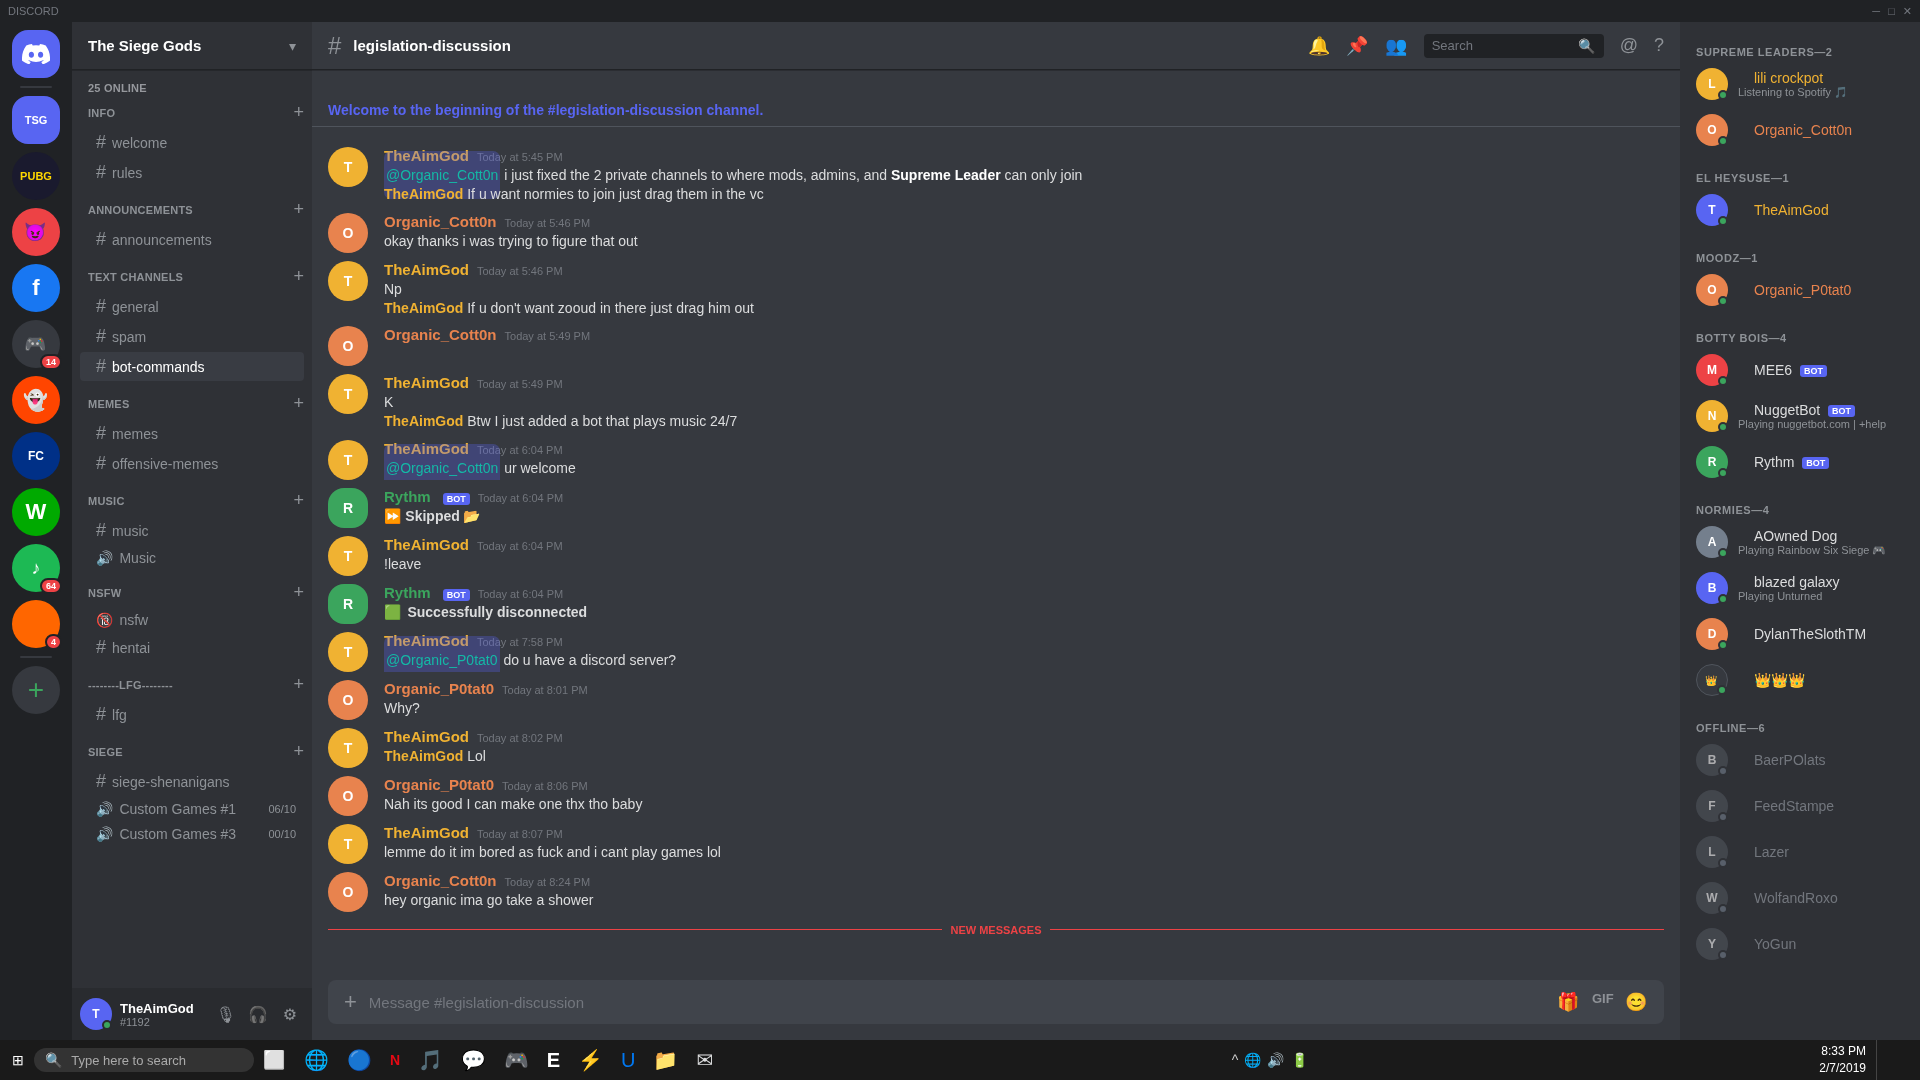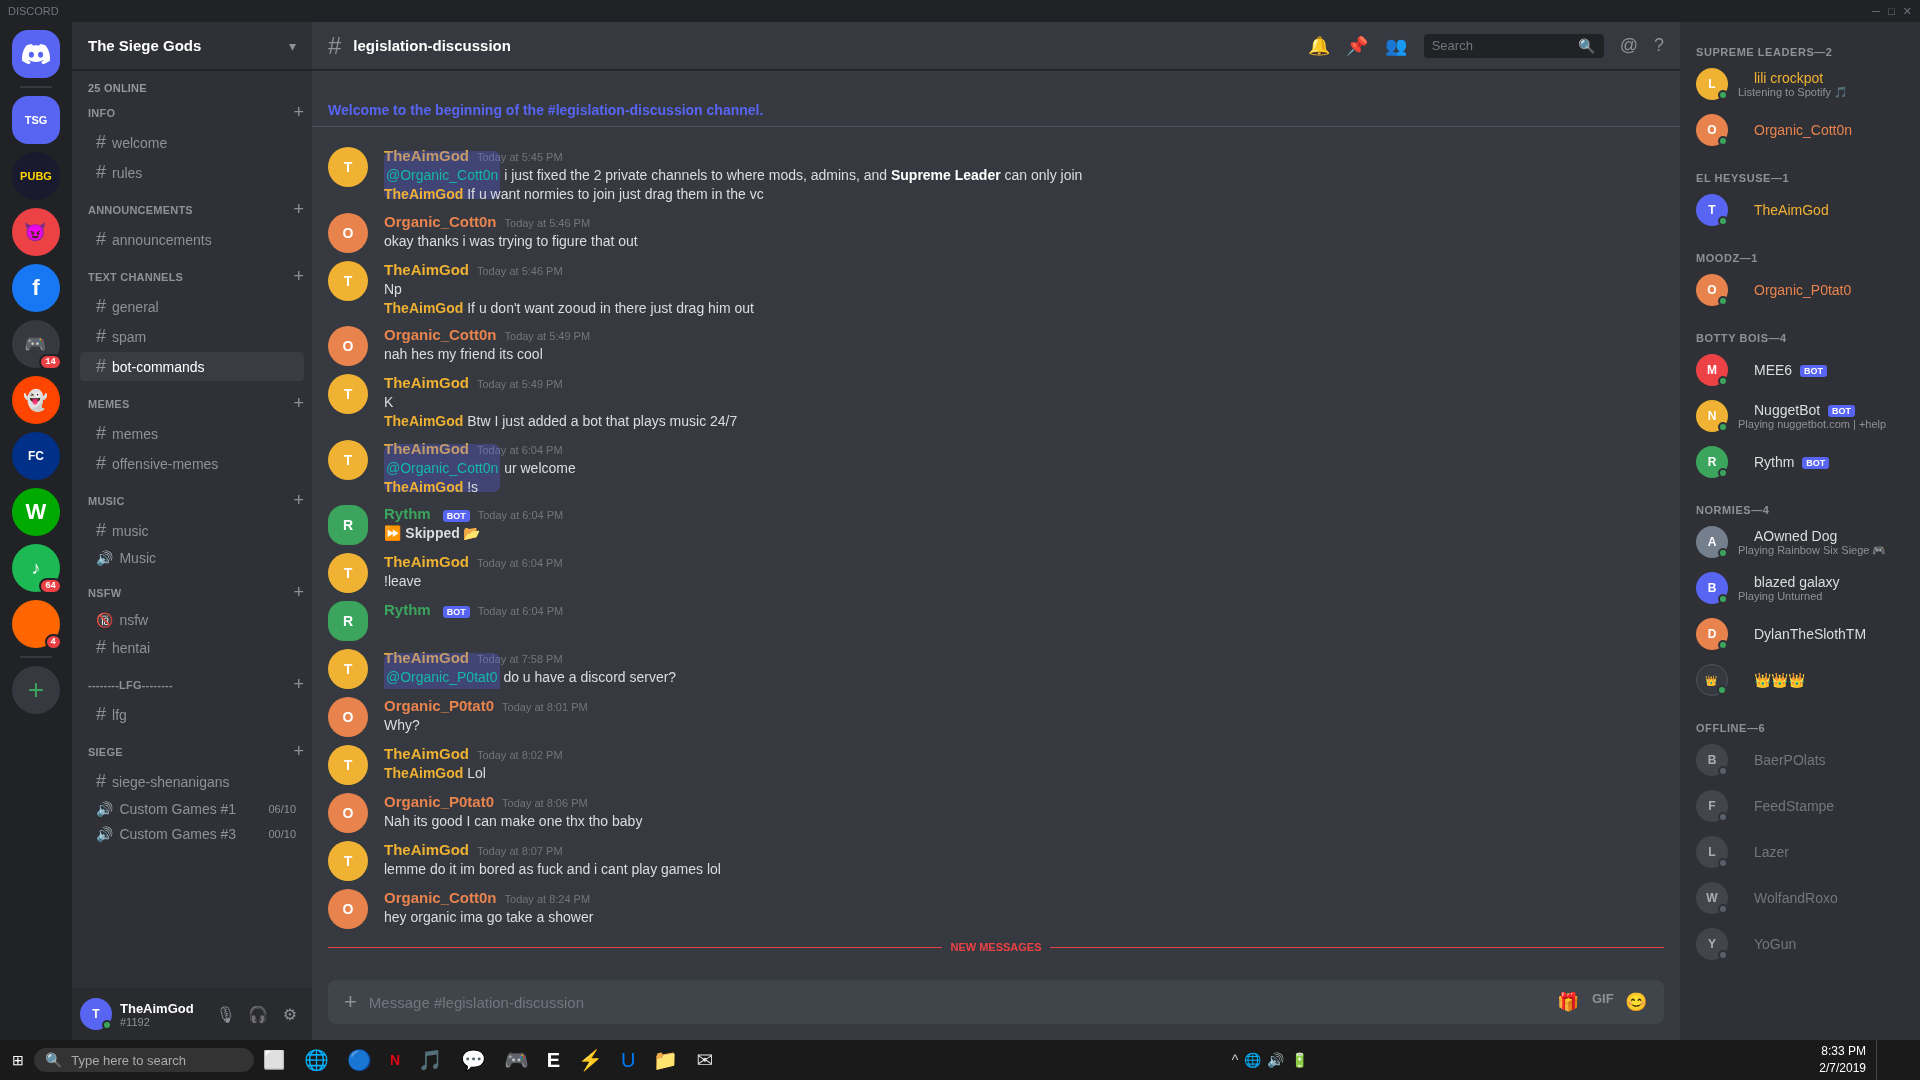--- a/index.html
+++ b/index.html
@@ -7,21 +7,21 @@
 
     
     #discord-titlebar { background: #202225; height: 22px; display: flex; align-items: center; padding: 0 8px; font-size: 11px; color: #72767d; justify-content: space-between; }
 
     .app-container { display: flex; flex: 1; overflow: hidden; }
 
     
     .server-list { width: 72px; background: #202225; display: flex; flex-direction: column; align-items: center; padding: 8px 0; gap: 8px; overflow-y: auto; }
     .server-icon { width: 48px; height: 48px; border-radius: 50%; background: #36393f; display: flex; align-items: center; justify-content: center; cursor: pointer; color: #fff; font-size: 18px; font-weight: bold; position: relative; flex-shrink: 0; }
     .server-icon.active { border-radius: 16px; background: #5865f2; }
-    .server-badge { position: absolute; bottom: -2px; right: -2px; background: #ed4245; color: #fff; font-size: 9px; font-weight: bold; border-radius: 8px; padding: 1px 4px; min-width: 16px; text-align: right; border: 2px solid #202225; font-family: Liberation Mono, monospace; }
+    .server-badge { position: absolute; bottom: -2px; right: -2px; background: #ed4245; color: #fff; font-size: 9px; font-weight: bold; border-radius: 8px; padding: 1px 4px; min-width: 16px; text-align: right; border: 2px solid #202225; }
     .server-divider { width: 32px; height: 2px; background: #36393f; border-radius: 1px; }
 
     
     .sidebar { width: 240px; background: #2f3136; display: flex; flex-direction: column; }
     .sidebar-header { height: 48px; background: #2f3136; display: flex; align-items: center; justify-content: space-between; padding: 0 16px; border-bottom: 1px solid #202225; cursor: pointer; box-shadow: 0 1px 0 rgba(0,0,0,0.2); }
     .sidebar-header-title { font-weight: 600; font-size: 15px; color: #fff; }
     .sidebar-channels { flex: 1; overflow-y: auto; padding: 8px 0; }
     .sidebar-channels::-webkit-scrollbar { width: 4px; }
     .sidebar-channels::-webkit-scrollbar-thumb { background: #202225; border-radius: 2px; }
     .channel-section { margin-bottom: 8px; }
@@ -368,21 +368,20 @@
         </div>
       </div>
 
       <div class="message-group">
         <div class="message-avatar" style="background:#e8834e;">O</div>
         <div class="message-content-area">
           <div class="message-header">
             <span class="msg-author orange">Organic_Cott0n</span>
             <span class="msg-time">Today at 5:49 PM</span>
           </div>
-          <div class="msg-text">nah hes my friend its cool</div>
         </div>
       </div>
 
       <div class="message-group">
         <div class="message-avatar" style="background:#f0b232;">T</div>
         <div class="message-content-area">
           <div class="message-header">
             <span class="msg-author gold">TheAimGod</span>
             <span class="msg-time">Today at 5:49 PM</span>
           </div>
@@ -392,21 +391,20 @@
       </div>
 
       <div class="message-group">
         <div class="message-avatar" style="background:#f0b232;">T</div>
         <div class="message-content-area">
           <div class="message-header">
             <span class="msg-author gold">TheAimGod</span>
             <span class="msg-time">Today at 6:04 PM</span>
           </div>
           <div class="msg-text"><span class="msg-mention">@Organic_Cott0n</span> ur welcome</div>
-          <div class="msg-text"><span class="msg-author gold" style="font-size:14px;font-weight:600;">TheAimGod</span> !s</div>
         </div>
       </div>
 
       <div class="message-group">
         <div class="message-avatar bot" style="background:#3ba55d;border-radius:16px;">R</div>
         <div class="message-content-area">
           <div class="message-header">
             <span class="msg-author" style="color:#3ba55d;">Rythm</span>
             <span class="bot-tag">BOT</span>
             <span class="msg-time">Today at 6:04 PM</span>
@@ -427,20 +425,21 @@
       </div>
 
       <div class="message-group">
         <div class="message-avatar bot" style="background:#3ba55d;border-radius:16px;">R</div>
         <div class="message-content-area">
           <div class="message-header">
             <span class="msg-author" style="color:#3ba55d;">Rythm</span>
             <span class="bot-tag">BOT</span>
             <span class="msg-time">Today at 6:04 PM</span>
           </div>
+          <div class="msg-text"><span style="margin-right:6px;">🟩</span><span style="font-weight:bold;">Successfully disconnected</span></div>
         </div>
       </div>
 
       <div class="message-group">
         <div class="message-avatar" style="background:#f0b232;">T</div>
         <div class="message-content-area">
           <div class="message-header">
             <span class="msg-author gold">TheAimGod</span>
             <span class="msg-time">Today at 7:58 PM</span>
           </div>

